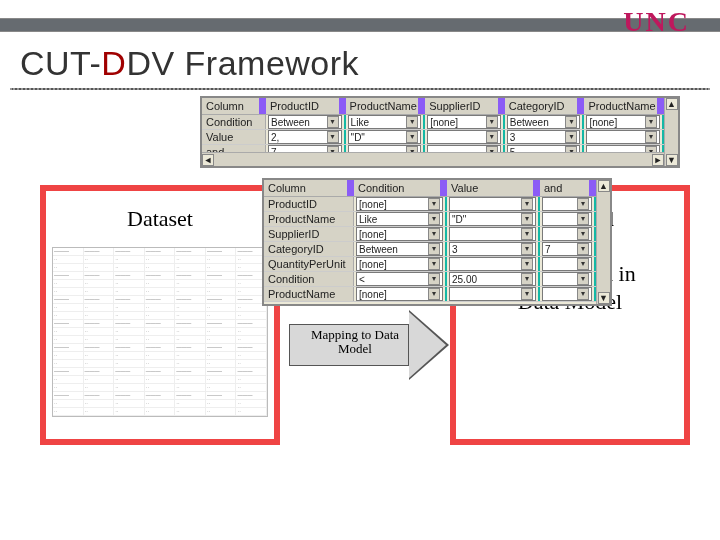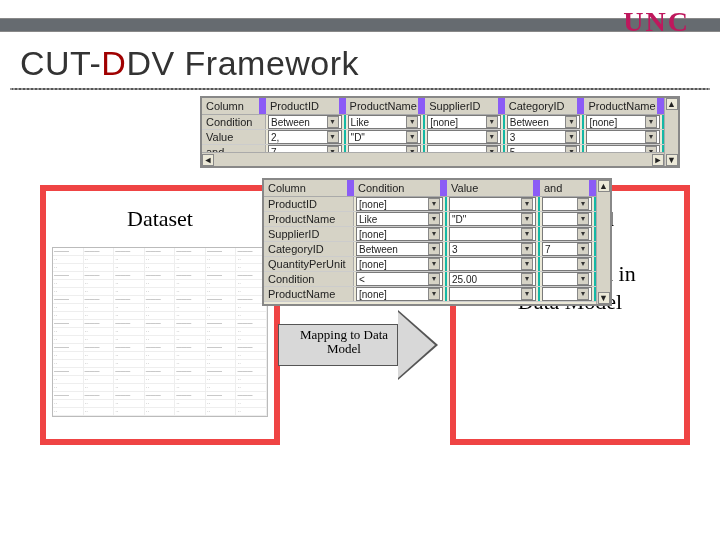--- a/index.html
+++ b/index.html
@@ -84,21 +84,21 @@
     border-right: 1px solid #eee;
     height: 7px;
     white-space: nowrap;
     overflow: hidden;
     padding: 0 1px;
   }
 
   
   .arrow-wrap {
     position: absolute;
-    top: 310px; left: 278px;
+    top: 310px; left: 289px;
     width: 160px;
     height: 70px;
   }
   .arrow-body {
     position: absolute;
     top: 14px; left: 0;
     width: 120px; height: 42px;
     background: #d8d8d8;
     border: 1px solid #555;
   }

